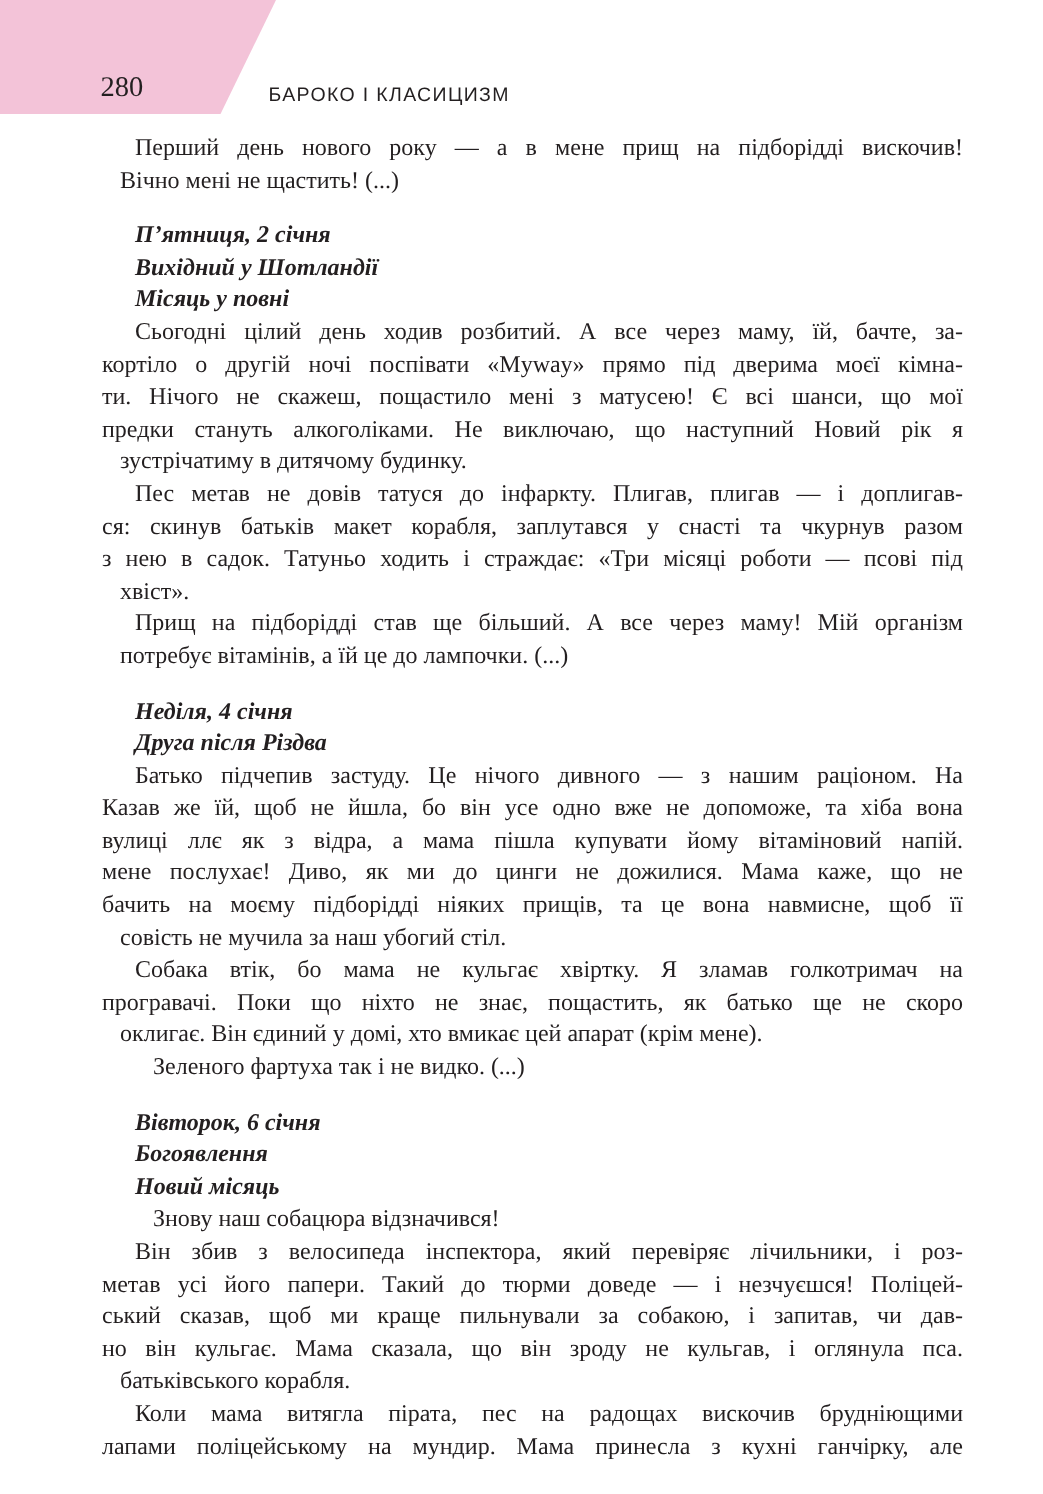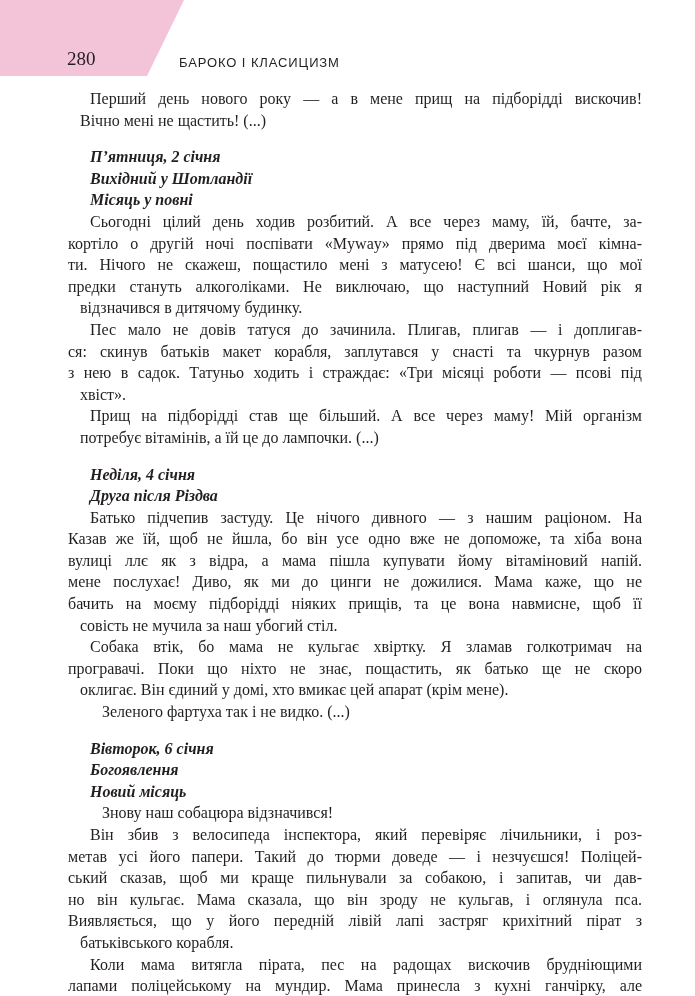--- a/index.html
+++ b/index.html
@@ -45,24 +45,24 @@
 
   <div>
     <span class="entry-head">П’ятниця, 2 січня</span>
     <span class="entry-head">Вихідний у Шотландії</span>
     <span class="entry-head">Місяць у повні</span>
     <div>
       <span class="line indent">Сьогодні цілий день ходив розбитий. А все через маму, їй, бачте, за-</span>
       <span class="line">кортіло о другій ночі поспівати «Myway» прямо під дверима моєї кімна-</span>
       <span class="line">ти. Нічого не скажеш, пощастило мені з матусею! Є всі шанси, що мої</span>
       <span class="line">предки стануть алкоголіками. Не виключаю, що наступний Новий рік я</span>
-      <span class="line last">відзначився в дитячому будинку.</span>
+      <span class="line last">зустрічатиму в дитячому будинку.</span>
     </div>
     <div>
-      <span class="line indent">Пес мало не довів татуся до зачинила. Плигав, плигав — і доплигав-</span>
+      <span class="line indent">Пес метав не довів татуся до інфаркту. Плигав, плигав — і доплигав-</span>
       <span class="line">ся: скинув батьків макет корабля, заплутався у снасті та чкурнув разом</span>
       <span class="line">з нею в садок. Татуньо ходить і страждає: «Три місяці роботи — псові під</span>
       <span class="line last">хвіст».</span>
     </div>
     <div>
       <span class="line indent">Прищ на підборідді став ще більший. А все через маму! Мій організм</span>
       <span class="line last">потребує вітамінів, а їй це до лампочки. (...)</span>
     </div>
   </div>
 
@@ -96,21 +96,20 @@
     <span class="entry-head">Богоявлення</span>
     <span class="entry-head">Новий місяць</span>
     <div>
       <span class="line indent last">Знову наш собацюра відзначився!</span>
     </div>
     <div>
       <span class="line indent">Він збив з велосипеда інспектора, який перевіряє лічильники, і роз-</span>
       <span class="line">метав усі його папери. Такий до тюрми доведе — і незчуєшся! Поліцей-</span>
       <span class="line">ський сказав, щоб ми краще пильнували за собакою, і запитав, чи дав-</span>
       <span class="line">но він кульгає. Мама сказала, що він зроду не кульгав, і оглянула пса.</span>
-      <span class="line">Виявляється, що у його передній лівій лапі застряг крихітний пірат з</span>
       <span class="line last">батьківського корабля.</span>
     </div>
     <div>
       <span class="line indent">Коли мама витягла пірата, пес на радощах вискочив брудніющими</span>
       <span class="line">лапами поліцейському на мундир. Мама принесла з кухні ганчірку, але</span>
 
     </div>
   </div>
 </div>
 

